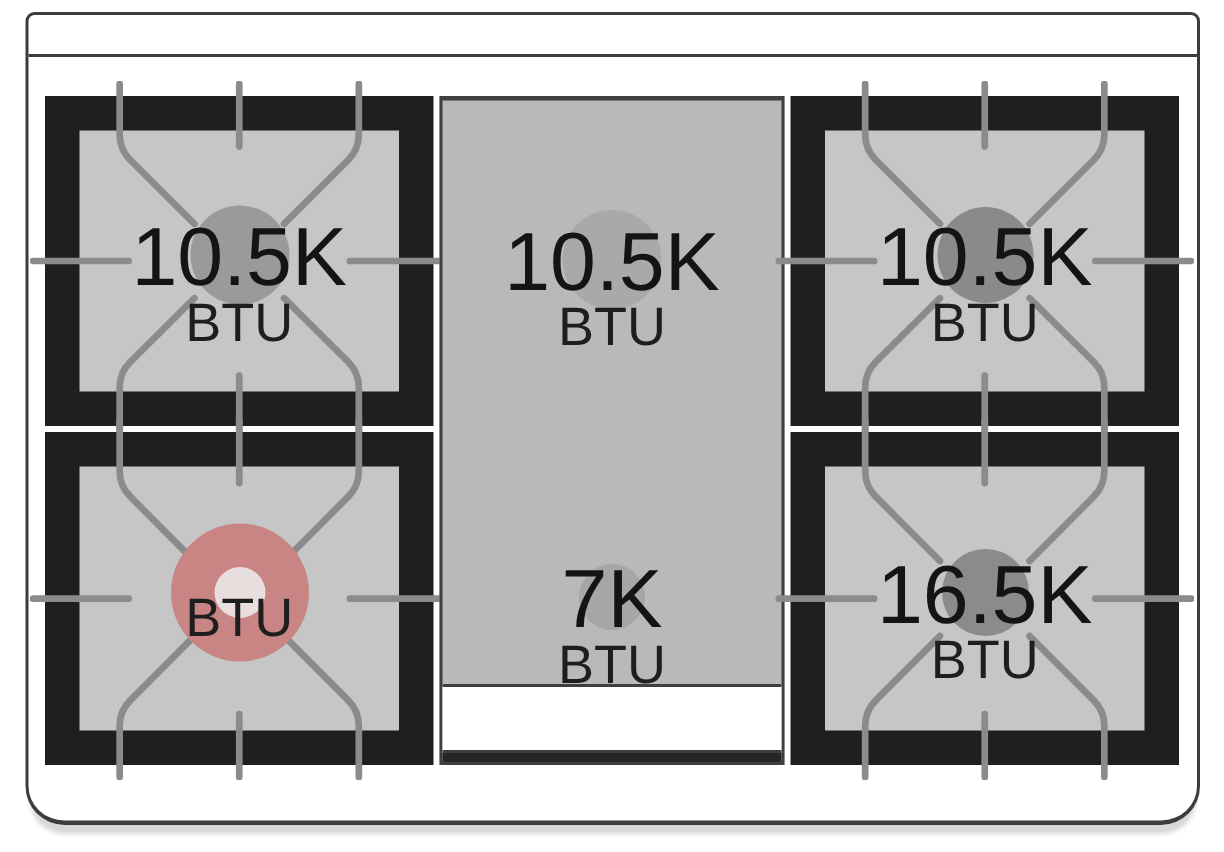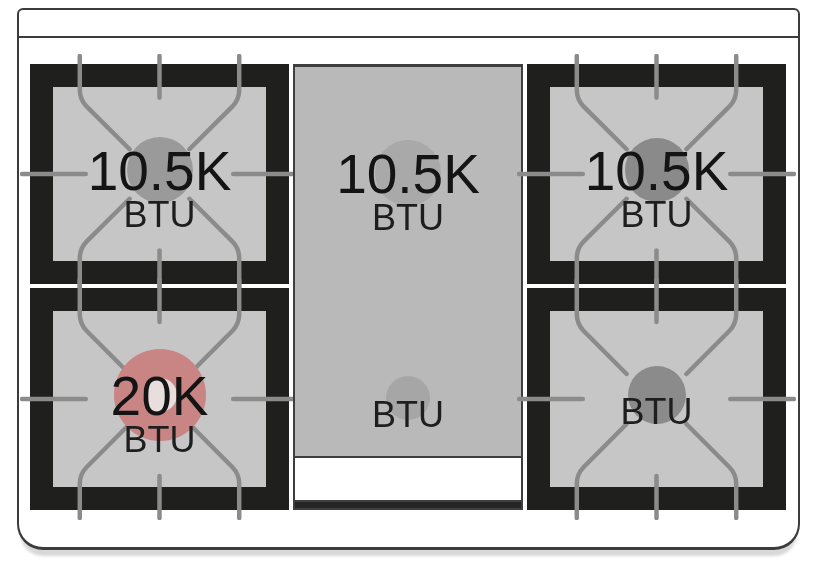--- a/index.html
+++ b/index.html
@@ -109,36 +109,36 @@
 
   <div class="cell lb">
     <div class="bed"></div>
     <svg class="lines" viewBox="-10 -10 280 242" preserveAspectRatio="none">
         <use href="#grate-paths"></use>
       </svg>
     <div class="cap cap-lb">
       <div class="cap-inner"></div>
     </div>
     <div class="label">
-      <div class="btu-value">20K</div>
       <div class="btu-unit">BTU</div>
     </div>
   </div>
 
   <div class="griddle">
     <div class="gsection top">
       <div class="cap cap-ct"></div>
       <div class="label">
         <div class="btu-value">10.5K</div>
         <div class="btu-unit">BTU</div>
       </div>
     </div>
     <div class="gsection bottom">
       <div class="cap cap-cb"></div>
       <div class="label">
+        <div class="btu-value">7K</div>
         <div class="btu-unit">BTU</div>
       </div>
     </div>
     <div class="handle"></div>
     <div class="gbottombar"></div>
   </div>
 
   <div class="cell rt">
     <div class="bed"></div>
     <svg class="lines" viewBox="-10 -10 280 242" preserveAspectRatio="none">
@@ -151,17 +151,18 @@
     </div>
   </div>
 
   <div class="cell rb">
     <div class="bed"></div>
     <svg class="lines" viewBox="-10 -10 280 242" preserveAspectRatio="none">
         <use href="#grate-paths"></use>
       </svg>
     <div class="cap cap-rb"></div>
     <div class="label">
+      <div class="btu-value">16.5K</div>
       <div class="btu-unit">BTU</div>
     </div>
   </div>
 
 </div>
 
 </body></html>

